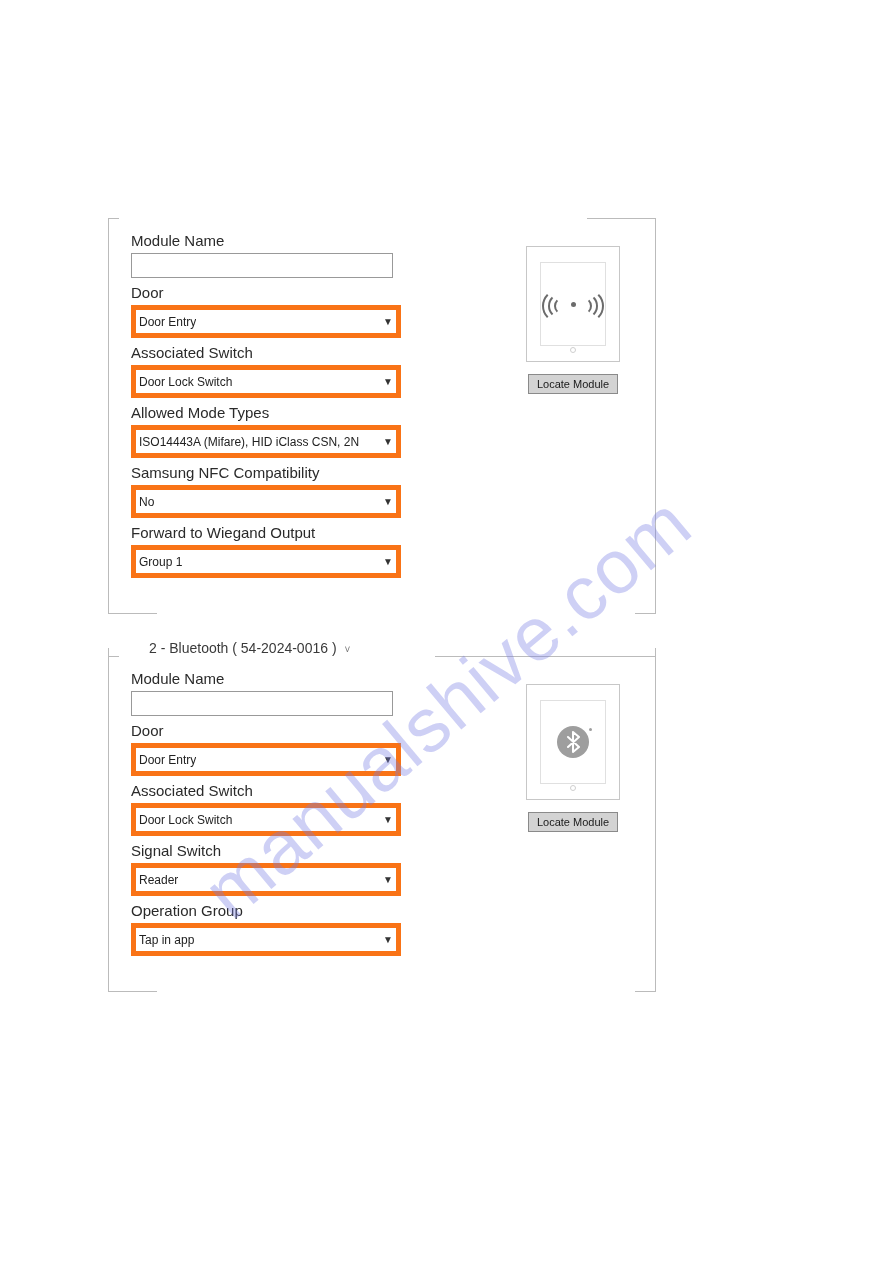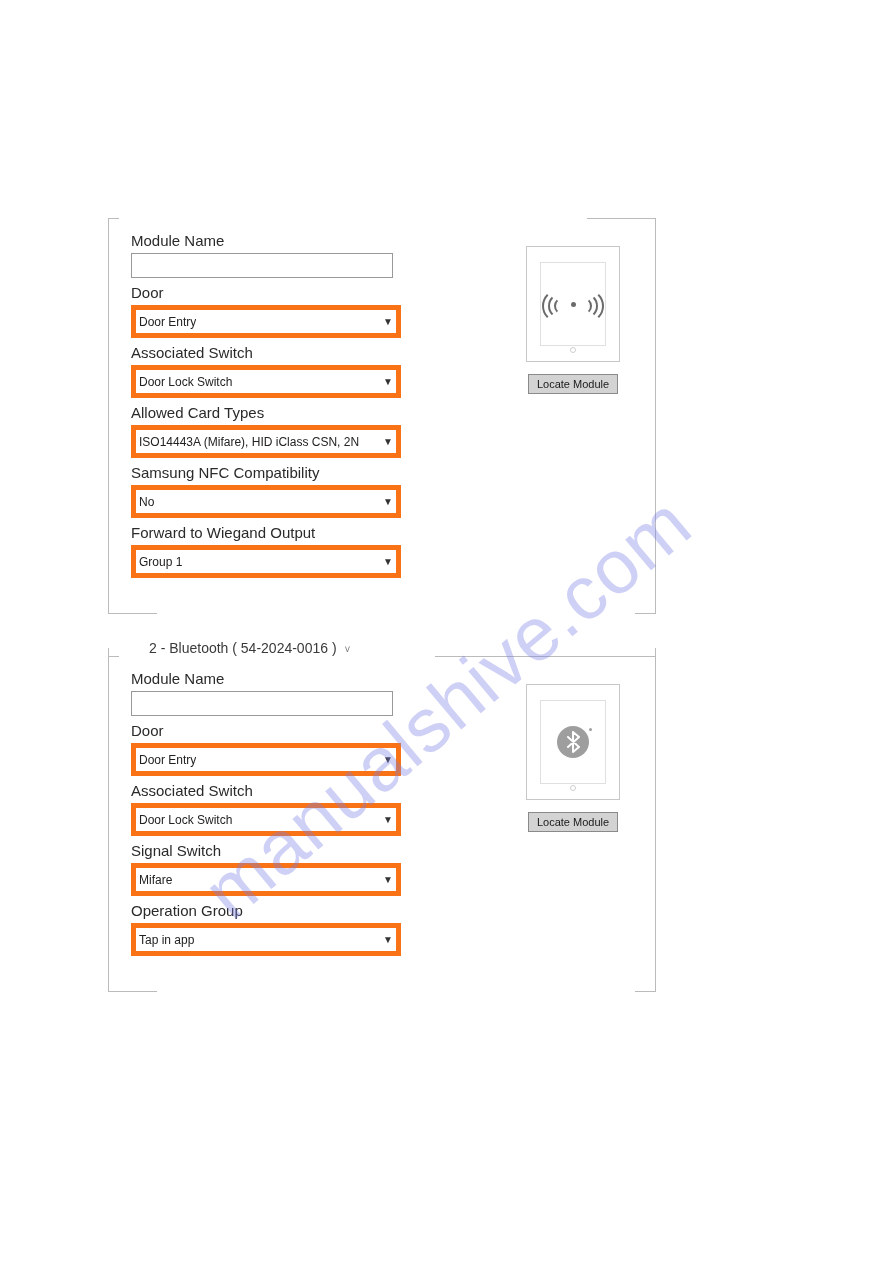--- a/index.html
+++ b/index.html
@@ -273,21 +273,21 @@
 
         <div class="form-row">
           <span class="form-label">Associated Switch</span>
           <div class="select-box">
             <span class="sel-val">Door Lock Switch</span>
             <span class="sel-arrow">▼</span>
           </div>
         </div>
 
         <div class="form-row">
-          <span class="form-label">Allowed Card Types</span>
+          <span class="form-label">Allowed Mode Types</span>
           <div class="select-box">
             <span class="sel-val">ISO14443A (Mifare), HID iClass CSN, 2N</span>
             <span class="sel-arrow">▼</span>
           </div>
         </div>
 
         <div class="form-row">
           <span class="form-label">Samsung NFC Compatibility</span>
           <div class="select-box">
             <span class="sel-val">No</span>
@@ -352,21 +352,21 @@
           <span class="form-label">Associated Switch</span>
           <div class="select-box">
             <span class="sel-val">Door Lock Switch</span>
             <span class="sel-arrow">▼</span>
           </div>
         </div>
 
         <div class="form-row">
           <span class="form-label">Signal Switch</span>
           <div class="select-box">
-            <span class="sel-val">Mifare</span>
+            <span class="sel-val">Reader</span>
             <span class="sel-arrow">▼</span>
           </div>
         </div>
 
         <div class="form-row">
           <span class="form-label">Operation Group</span>
           <div class="select-box">
             <span class="sel-val">Tap in app</span>
             <span class="sel-arrow">▼</span>
           </div>

